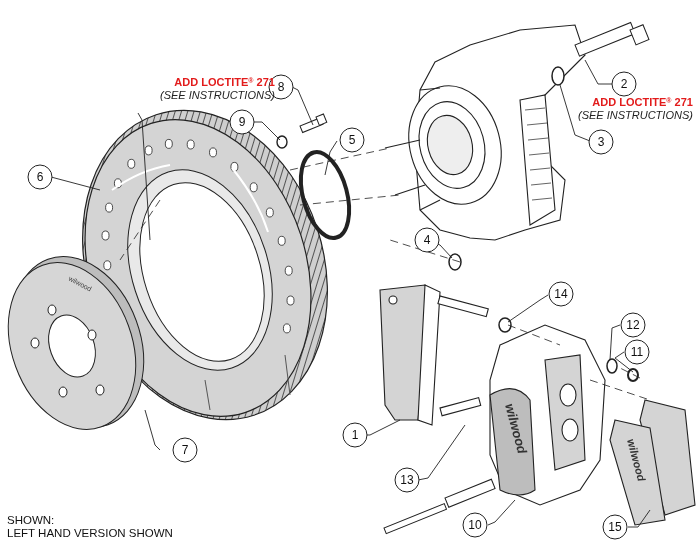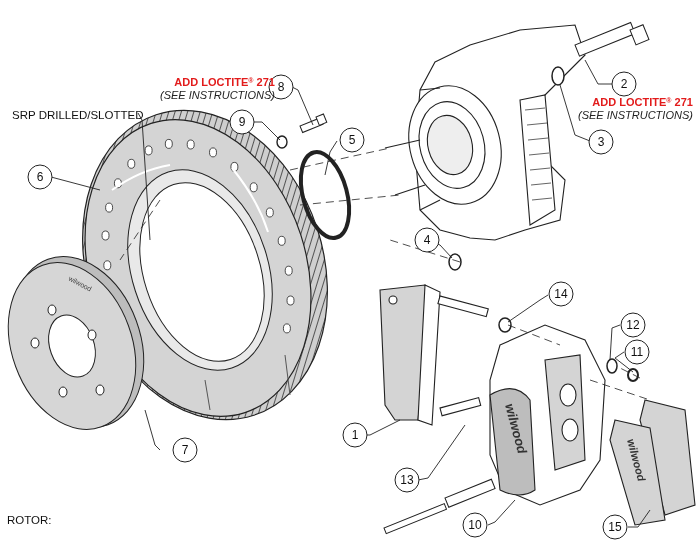--- a/index.html
+++ b/index.html
@@ -222,28 +222,28 @@
         <text x="561" y="298" text-anchor="middle">14</text>
       </g>
       <g>
         <circle cx="615" cy="527" r="12" fill="#fff" stroke="#222" stroke-width="1"></circle>
         <text x="615" y="531" text-anchor="middle">15</text>
       </g>
     </g>
 </svg>
 
 <div class="lbl" style="left:12px; top:109px;">
-  <div>SRP DRILLED/SLOTTED</div>
 </div>
 
 <div class="lbl" style="left:160px; top:76px; text-align:right;">
   <div class="red"><span>ADD LOCTITE</span><sup>®</sup> <span>271</span></div>
   <div class="ital">(SEE INSTRUCTIONS)</div>
 </div>
 
 <div class="lbl" style="left:578px; top:96px; text-align:right;">
   <div class="red"><span>ADD LOCTITE</span><sup>®</sup> <span>271</span></div>
   <div class="ital">(SEE INSTRUCTIONS)</div>
 </div>
 
 <div class="lbl" style="left:7px; top:514px;">
-  <div>ROTOR:</div>
+  <div>SHOWN:</div>
+  <div>LEFT HAND VERSION SHOWN</div>
 </div>
 
 </body></html>

